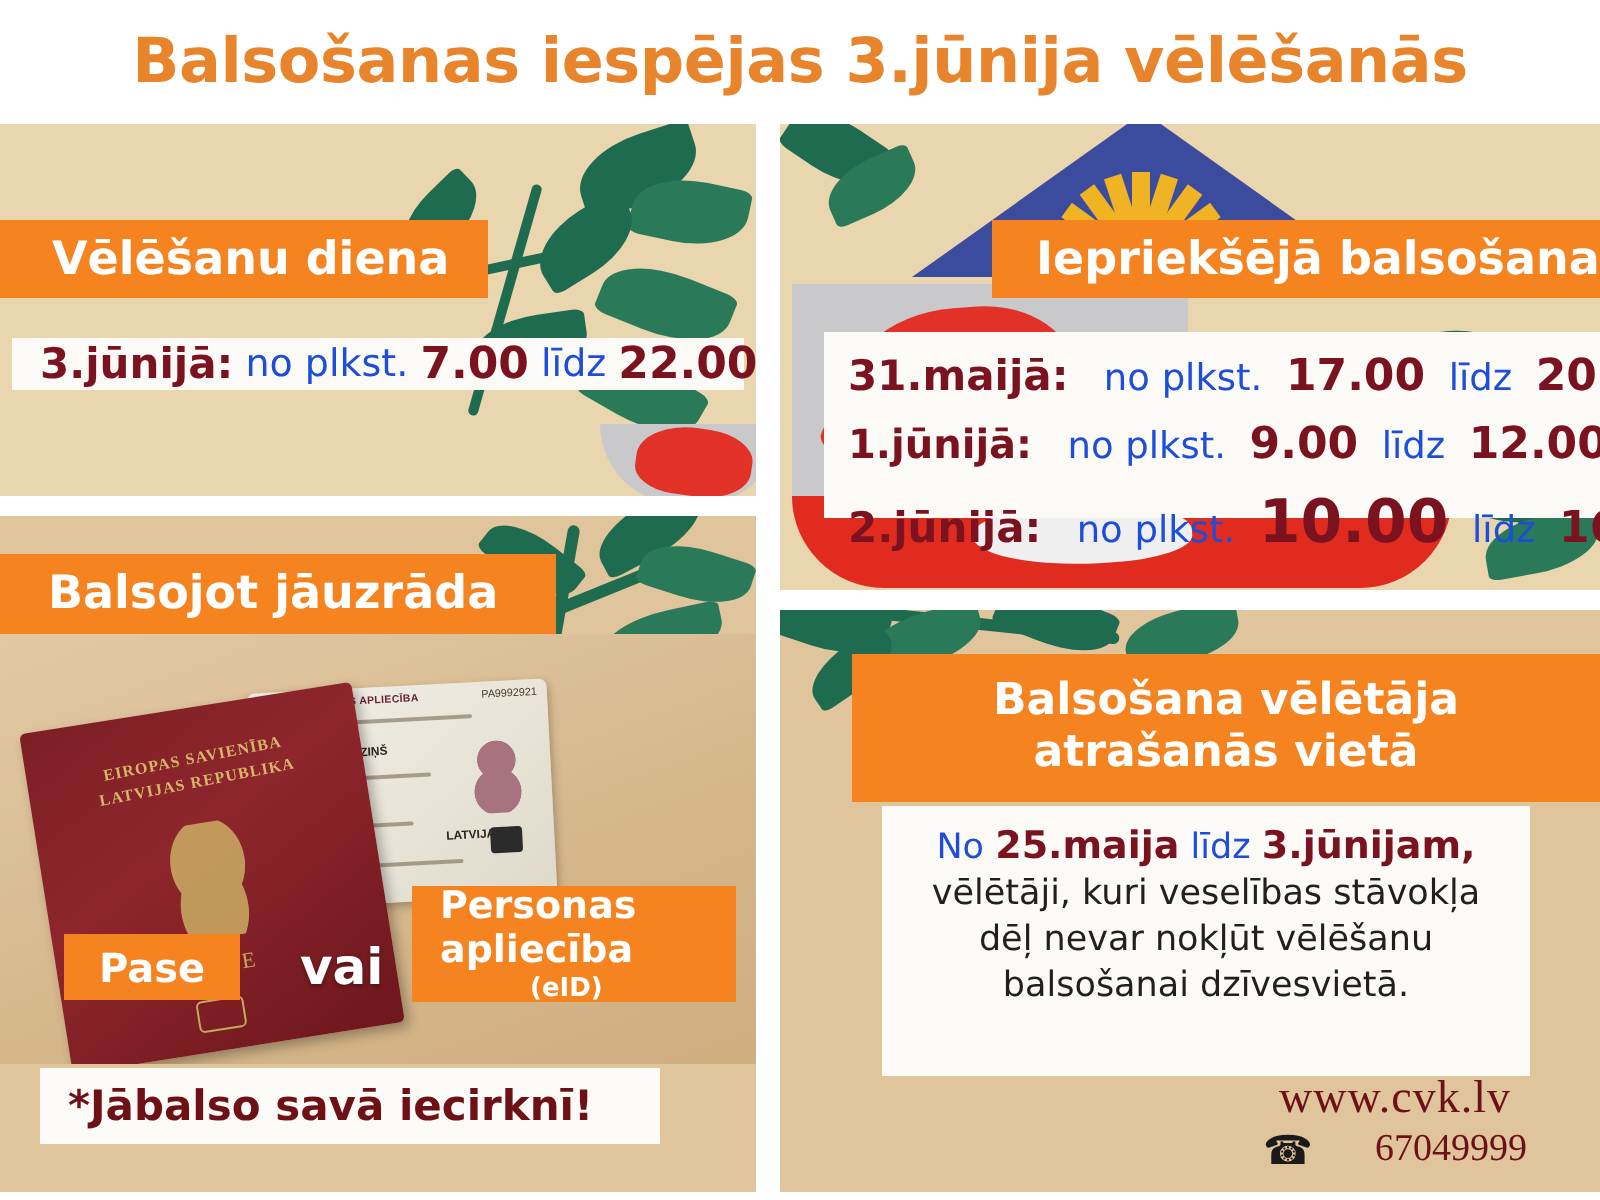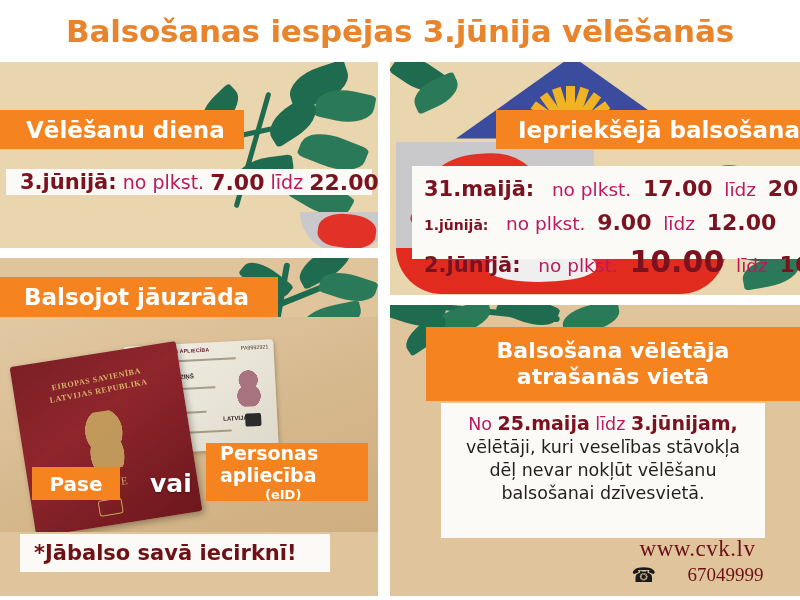--- a/index.html
+++ b/index.html
@@ -168,21 +168,21 @@
     font-size: 21px;
     font-weight: bold;
     color: #6e1117;
     white-space: nowrap;
   }
 
   .strong-red {
     color: #7a1220;
     font-weight: bold;
   }
-  .light { font-weight: normal; color: #be185d; }
+  .light { font-weight: normal; color: #1d4ed8; }
 
   
   #photo-ids {
     position: absolute;
     left: 0; top: 317px; width: 378px; height: 215px;
     overflow: hidden;
     z-index: 20;
     background: #ddc49f;
   }
   .photo-bg { position:absolute; left:0; top:0; right:0; bottom:0;
@@ -452,21 +452,21 @@
   </div>
   <div class="card" id="card-early-voting">
     <div>
       <span class="strong-red" style="font-size:21px">31.maijā:</span>&nbsp;&nbsp;
       <span class="light">no plkst.</span>&nbsp;
       <span class="strong-red" style="font-size:22px">17.00</span>&nbsp;
       <span class="light">līdz</span>&nbsp;
       <span class="strong-red" style="font-size:22px">20.00</span>
     </div>
     <div>
-      <span class="strong-red" style="font-size:14px">1.jūnijā:</span>&nbsp;&nbsp;
+      <span class="strong-red" style="font-size:20px">1.jūnijā:</span>&nbsp;&nbsp;
       <span class="light">no plkst.</span>&nbsp;
       <span class="strong-red" style="font-size:22px">9.00</span>&nbsp;
       <span class="light">līdz</span>&nbsp;
       <span class="strong-red" style="font-size:22px">12.00</span>
     </div>
     <div>
       <span class="strong-red" style="font-size:21px">2.jūnijā:</span>&nbsp;&nbsp;
       <span class="light">no plkst.</span>&nbsp;
       <span class="strong-red" style="font-size:30px">10.00</span>&nbsp;
       <span class="light">līdz</span>&nbsp;

